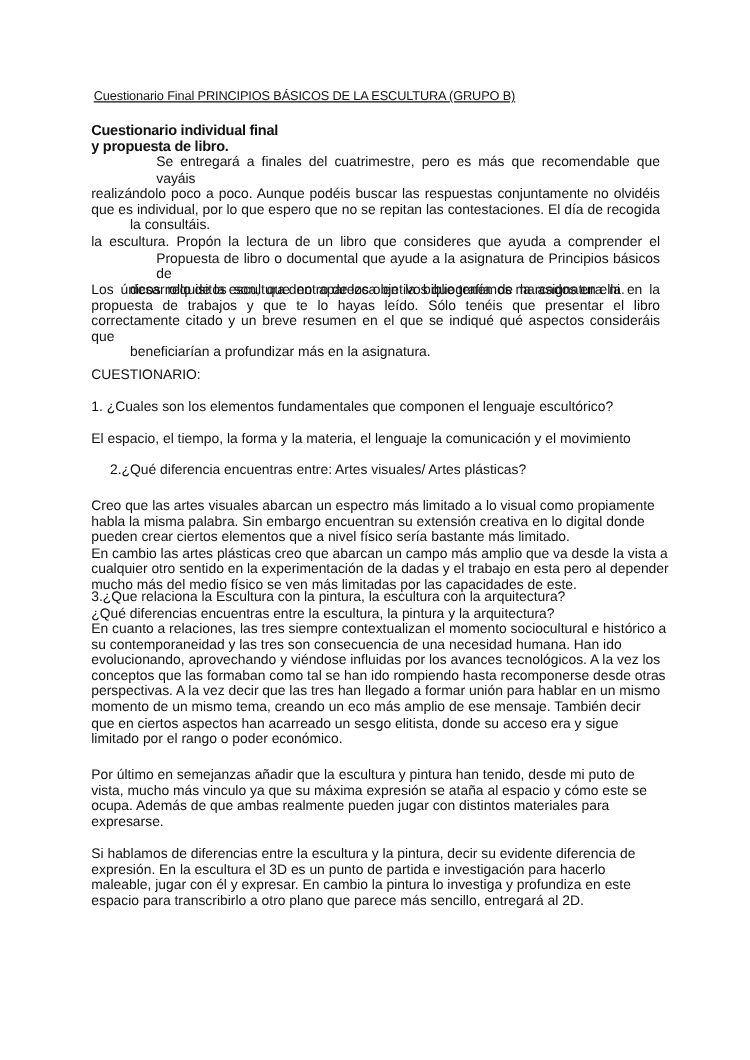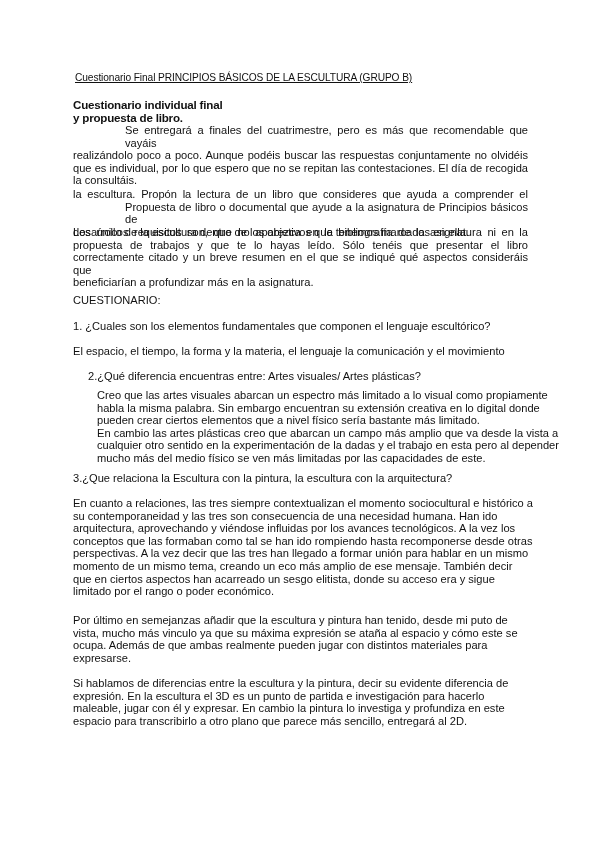--- a/index.html
+++ b/index.html
@@ -3,21 +3,21 @@
 <meta charset="utf-8">
 <style>
   html, body { margin:0; padding:0; background:#ffffff; }
   body { width:600px; height:848px; position:relative; overflow:hidden;
          font-family:"Liberation Sans", sans-serif; color:#111; }
   .page { position:absolute; left:0; top:0; width:600px; height:848px; background:#fff; }
   .header { position:absolute; left:75px; top:72px; font-size:10.2px; text-decoration:underline; letter-spacing:-0.1px; white-space:nowrap; }
   .title { position:absolute; left:73px; top:98px; font-size:11.6px; font-weight:bold; line-height:13px; letter-spacing:-0.2px; }
   .block { position:absolute; left:73px; width:455px; font-size:11.1px; line-height:12.6px; }
   .just-lines span.ln { display:block; text-align:justify; text-align-last:justify; }
-  .just-lines span.ln.last { text-align-last:left; }
+  .just-lines span.ln.last { text-align-last:left;margin-left:31px; }
   .q { white-space:nowrap; }
   .para span { display:block; white-space:nowrap; }
 </style>
 </head>
 <body>
 
 <div class="page">
 
   <div class="header">Cuestionario Final PRINCIPIOS BÁSICOS DE LA ESCULTURA (GRUPO B)</div>
 
@@ -45,36 +45,37 @@
     <span class="ln">correctamente citado y un  breve resumen en el que se indiqué qué aspectos consideráis que</span>
     <span class="ln last">beneficiarían a profundizar  más en la asignatura.</span>
   </div>
 
   <div class="block" style="top:294px;">CUESTIONARIO:</div>
 
   <div class="block q" style="top:320px;">1. ¿Cuales son los elementos fundamentales que componen el lenguaje escultórico?</div>
   <div class="block q" style="top:345px;">El espacio, el tiempo, la forma y la materia, el lenguaje la comunicación y el movimiento</div>
 
   <div class="block q" style="top:370px;margin-left:15px;">2.¿Qué diferencia encuentras entre: Artes visuales/ Artes plásticas?</div>
-  <div class="block para" style="top:389px;margin-left:24px;">
+  <div class="block para" style="top:399px;">
     <span>Creo que las artes visuales abarcan un espectro más limitado a lo visual como propiamente</span>
     <span>habla la misma palabra. Sin embargo encuentran su extensión creativa en lo digital donde</span>
     <span>pueden crear ciertos elementos que a nivel físico sería bastante más limitado.</span>
     <span>En cambio las artes plásticas creo que abarcan un campo más amplio que va desde la vista a</span>
     <span>cualquier otro sentido en la experimentación de la dadas y el trabajo en esta pero al depender</span>
     <span>mucho más del medio físico se ven más limitadas por las capacidades de este.</span>
   </div>
 
   <div class="block para" style="top:472px;">
     <span>3.¿Que relaciona la Escultura con la pintura, la escultura con la arquitectura?</span>
+    <span>¿Qué diferencias encuentras entre la escultura, la pintura y la arquitectura?</span>
   </div>
   <div class="block para" style="top:497px;">
     <span>En cuanto a relaciones, las tres siempre contextualizan el momento sociocultural e histórico a</span>
     <span>su contemporaneidad y las tres son consecuencia de una necesidad humana. Han ido</span>
-    <span>arquitectura, aprovechando y viéndose influidas por los avances tecnológicos. A la vez los</span>
+    <span>evolucionando, aprovechando y viéndose influidas por los avances tecnológicos. A la vez los</span>
     <span>conceptos que las formaban como tal se han ido rompiendo hasta recomponerse desde otras</span>
     <span>perspectivas. A la vez decir que las tres han llegado a formar unión para hablar en un mismo</span>
     <span>momento de un mismo tema, creando un eco más amplio de ese mensaje. También decir</span>
     <span>que en ciertos aspectos han acarreado un sesgo elitista, donde su acceso era y sigue</span>
     <span>limitado por el rango o poder económico.</span>
   </div>
 
   <div class="block para" style="top:614px;">
     <span>Por último en semejanzas añadir que la escultura y pintura han tenido, desde mi puto de</span>
     <span>vista, mucho más vinculo ya que su máxima expresión se ataña al espacio y cómo este se</span>

